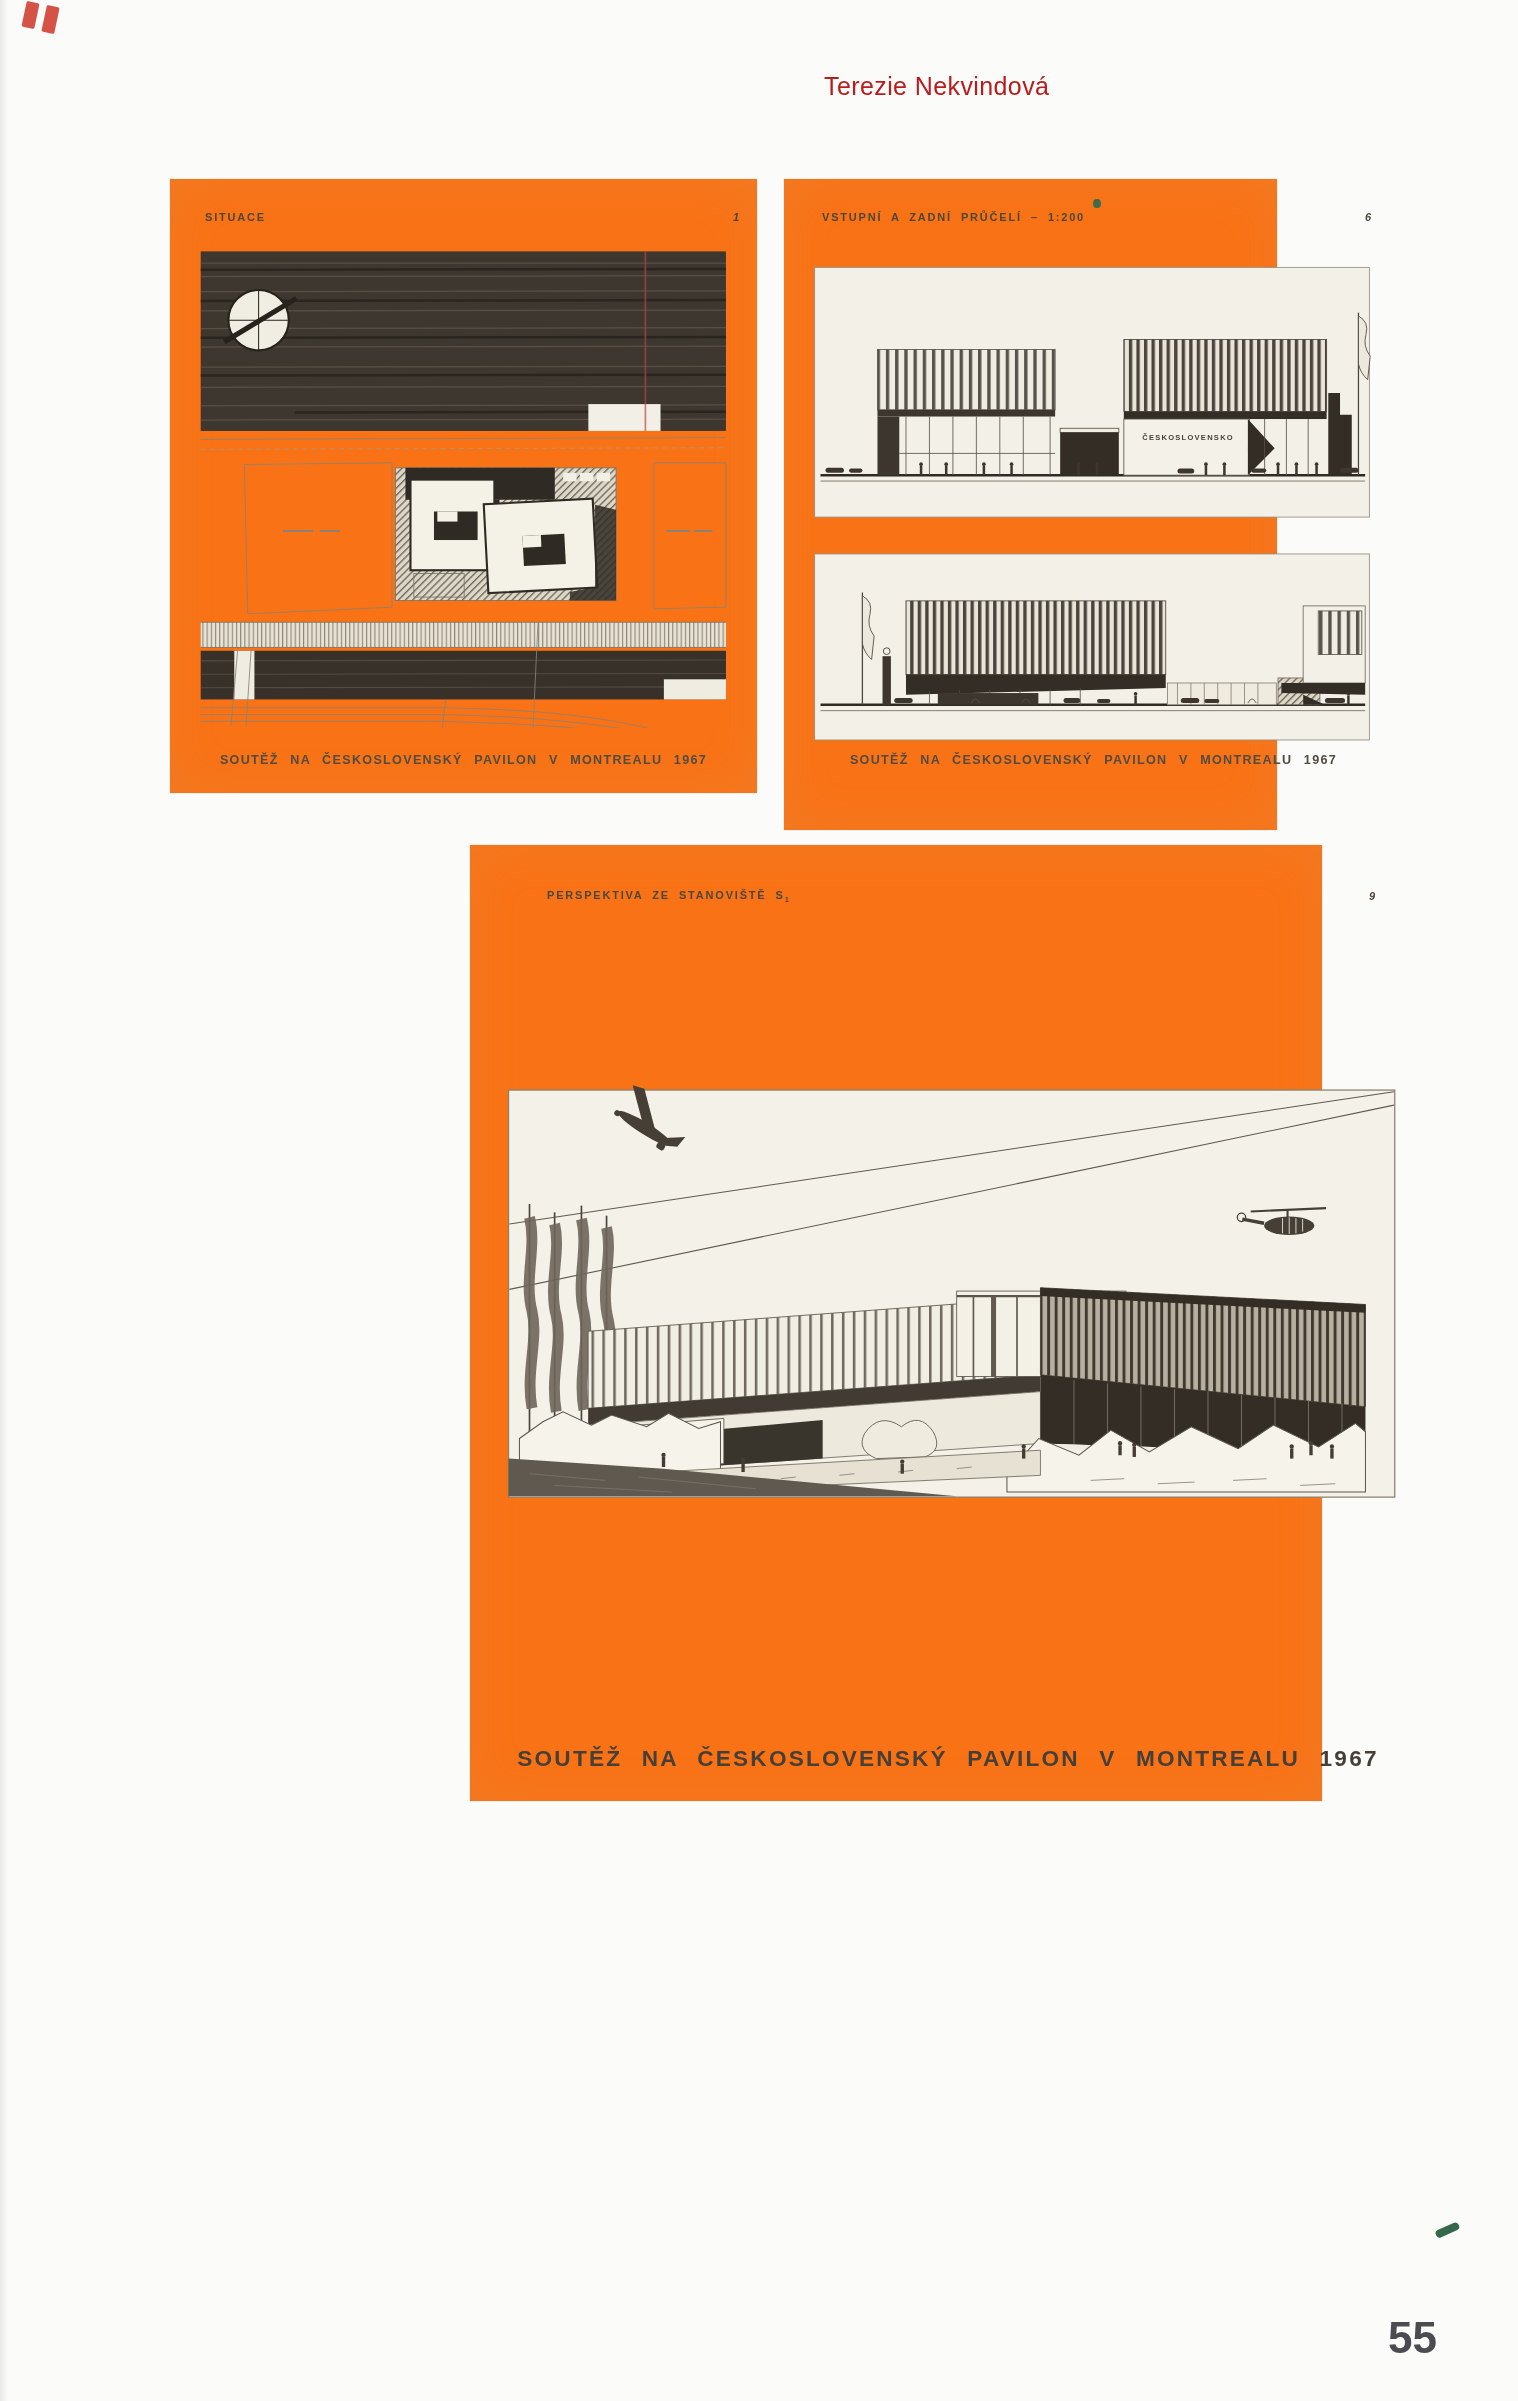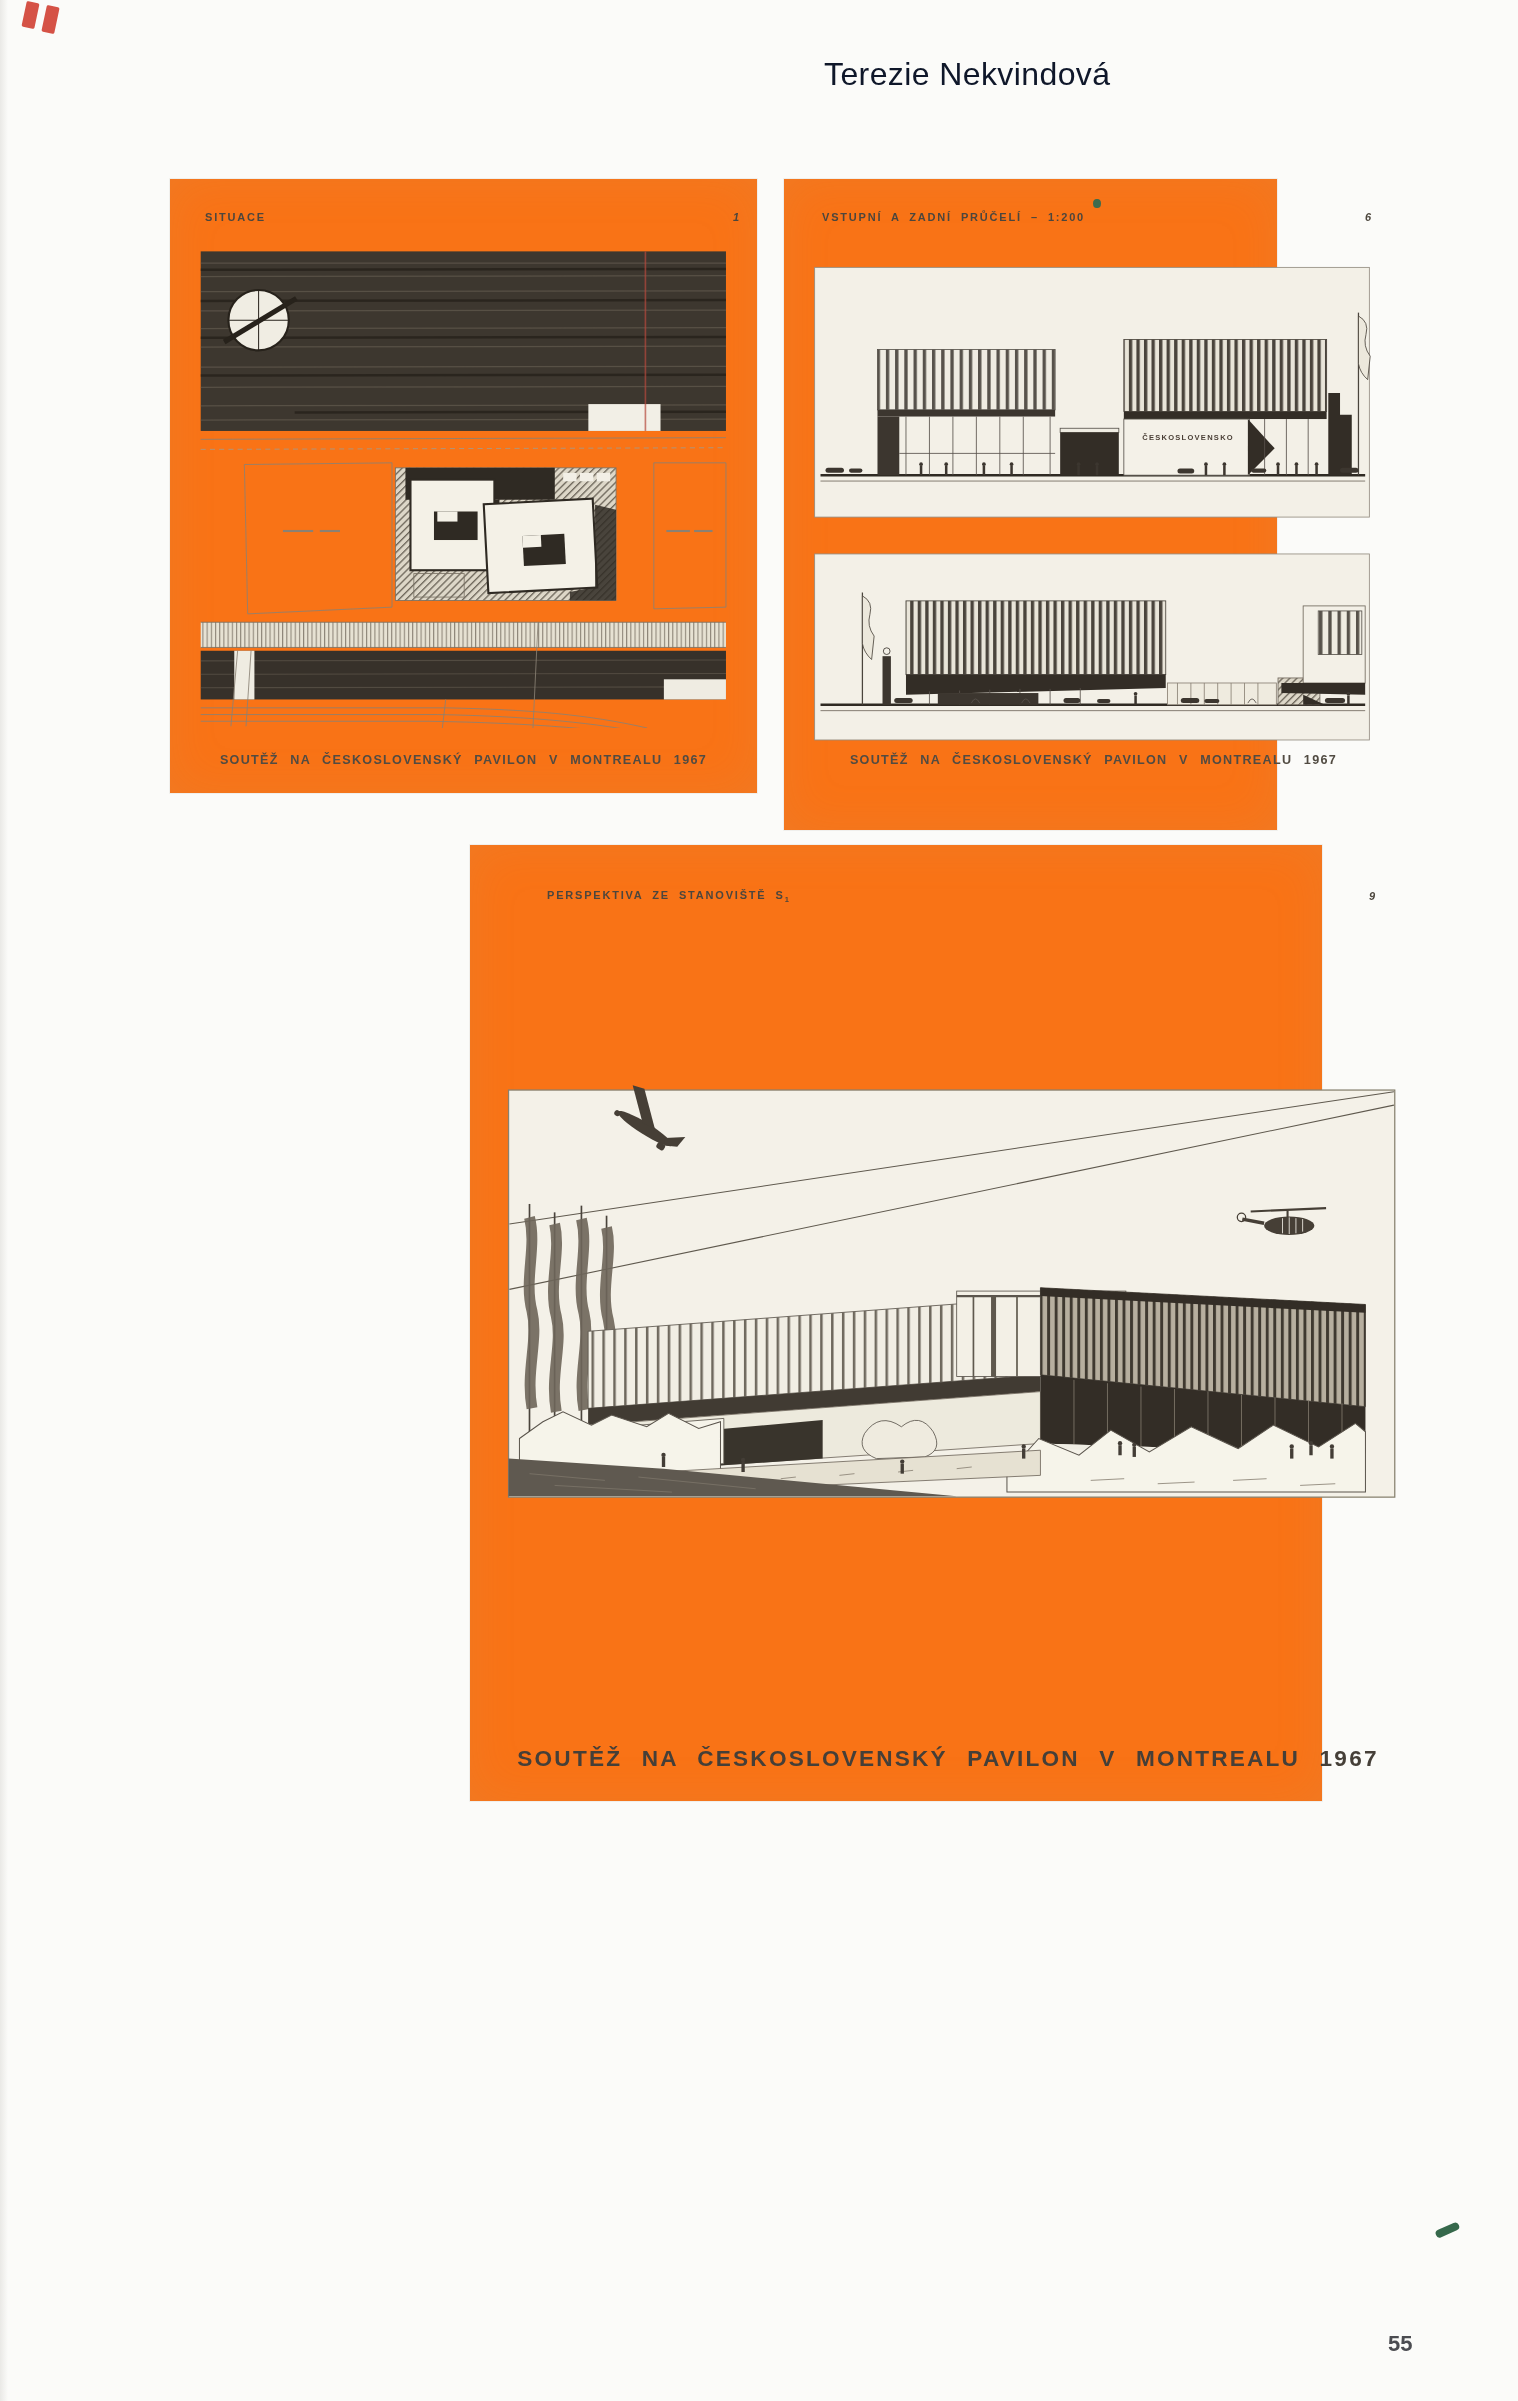--- a/index.html
+++ b/index.html
@@ -1,28 +1,28 @@
 <!DOCTYPE html>
 <html style="font-size:13.4px"><head>
 <meta charset="utf-8">
 <style>
   html,body{margin:0;padding:0;background:#e9e9e7;}
   #page{position:relative;width:1518px;height:2401px;background:#fbfbf9;overflow:hidden;
         font-family:"Liberation Sans", sans-serif;}
   .abs{position:absolute;}
   .edge-shade{left:0;top:0;width:8.4px;height:2401px;
     background:linear-gradient(90deg,rgba(80,75,65,0.10),rgba(80,75,65,0));}
-  .header-author{left:824px;top:56px;font-size:32px;color:#0f172a;letter-spacing:0.4px;}
+  .header-author{left:824px;top:72px;font-size:25px;color:#b91c1c;letter-spacing:0.4px;}
   .photo-card{background:#f97316;box-shadow:0 0 0 0.8px rgba(120,110,90,0.10), inset 0 0 50px rgba(180,170,140,0.12);}
   .fig-label{font-size:11px;font-weight:bold;color:#4c463d;letter-spacing:1.8px;word-spacing:4.2px;}
   .fig-num{font-size:11px;font-weight:bold;color:#4c463d;font-style:italic;}
   .fig-caption{font-size:12.6px;font-weight:bold;color:#514b42;letter-spacing:1.3px;word-spacing:6.7px;text-align:center;white-space:nowrap;}
   .big-caption{font-size:22.6px;font-weight:bold;color:#453f38;letter-spacing:2.2px;word-spacing:11px;text-align:center;white-space:nowrap;}
   .body-caption{font-size:24px;line-height:38px;color:#3d3d42;}
-  .page-number{font-size:22px;font-weight:bold;color:#4b4c51;margin-top:18px;}
+  .page-number{font-size:44px;font-weight:bold;color:#4b4c51;}
   .red-mark{background:#cf3a2c;opacity:0.88;border-radius:1.7px;}
   .green-dot{background:#3e6b4e;border-radius:50%;}
   .pen-stroke{background:#35684b;border-radius:5px;transform:rotate(-24deg);}
   sub{font-size:7.5px;}
   svg text{font-family:"Liberation Sans", sans-serif;}
 </style>
 </head>
 <body>
 
 <div id="page">

